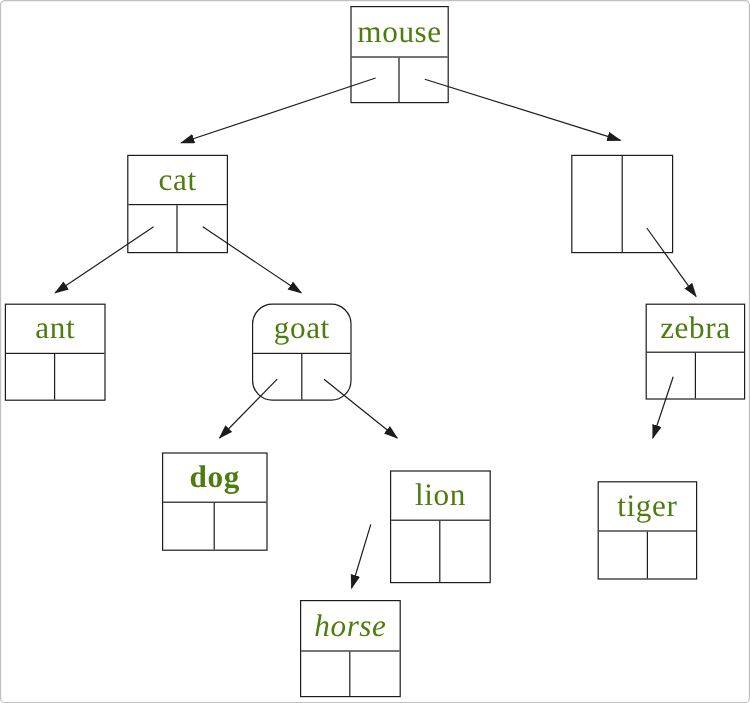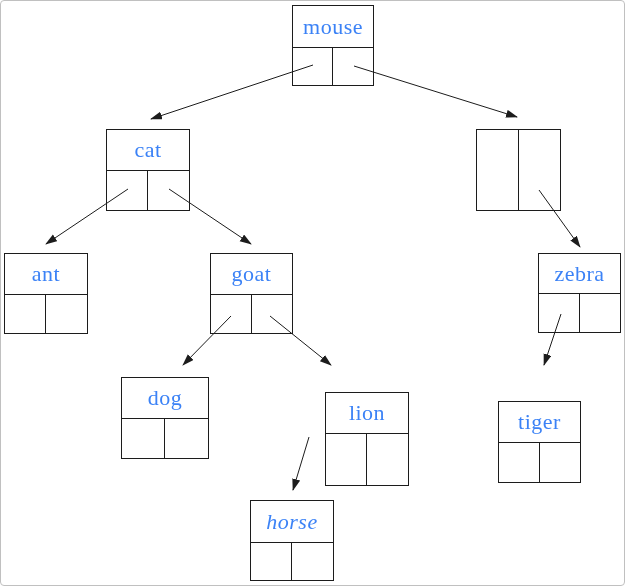--- a/index.html
+++ b/index.html
@@ -25,22 +25,22 @@
     background: #ffffff;
     display: flex;
     flex-direction: column;
   }
   .node .label {
     box-sizing: border-box;
     border-bottom: 1px solid #1c1c1c;
     display: flex;
     align-items: center;
     justify-content: center;
-    font-size: 22px;
-    color: #3b82f6;
+    font-size: 26px;
+    color: #4d7c0f;
     letter-spacing: 0.5px;
     flex: 0 0 auto;
   }
   .node .cells {
     flex: 1 1 auto;
     display: flex;
   }
   .node .cell {
     flex: 1 1 50%;
     box-sizing: border-box;
@@ -80,35 +80,35 @@
           <div class="cell right"></div>
         </div>
       </div>
       <div class="node" style="left: 3px; top: 252px; width: 84px; height: 81px; text-align: center;">
         <div class="label" style="height: 41px;">ant</div>
         <div class="cells">
           <div class="cell left"></div>
           <div class="cell right"></div>
         </div>
       </div>
-      <div class="node" style="left: 209px; top: 252px; width: 83px; height: 81px;">
+      <div class="node" style="left: 209px; top: 252px; width: 83px; height: 81px; border-radius: 17px;">
         <div class="label" style="height: 41px;">goat</div>
         <div class="cells">
           <div class="cell left"></div>
           <div class="cell right"></div>
         </div>
       </div>
       <div class="node" style="left: 537px; top: 252px; width: 83px; height: 80px;">
         <div class="label" style="height: 40px; text-align: right;">zebra</div>
         <div class="cells">
           <div class="cell left"></div>
           <div class="cell right"></div>
         </div>
       </div>
-      <div class="node" style="left: 120px; top: 376px; width: 88px; height: 82px;">
+      <div class="node" style="left: 134px; top: 376px; width: 88px; height: 82px; font-weight: bold;">
         <div class="label" style="height: 41px;">dog</div>
         <div class="cells">
           <div class="cell left"></div>
           <div class="cell right"></div>
         </div>
       </div>
       <div class="node" style="left: 291px; top: 391px; width: 84px; height: 94px; margin-left: 33px;">
         <div class="label" style="height: 41px;">lion</div>
         <div class="cells">
           <div class="cell left"></div>

